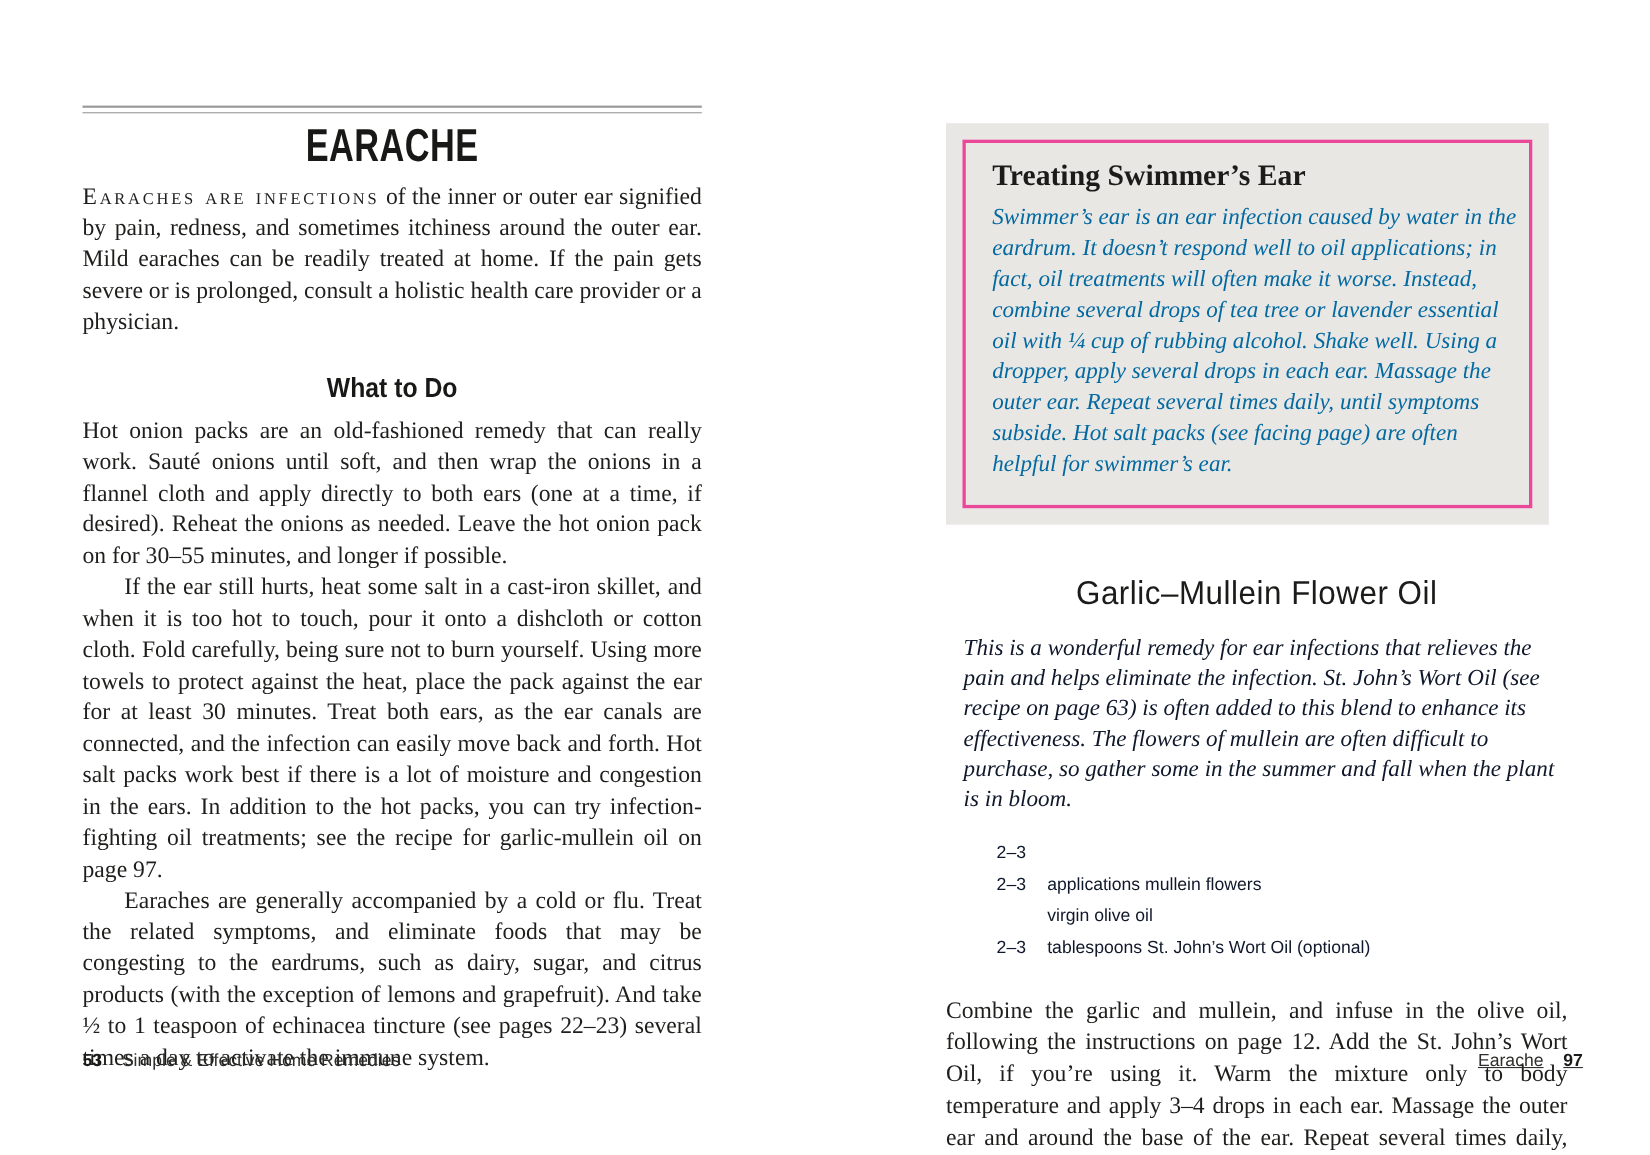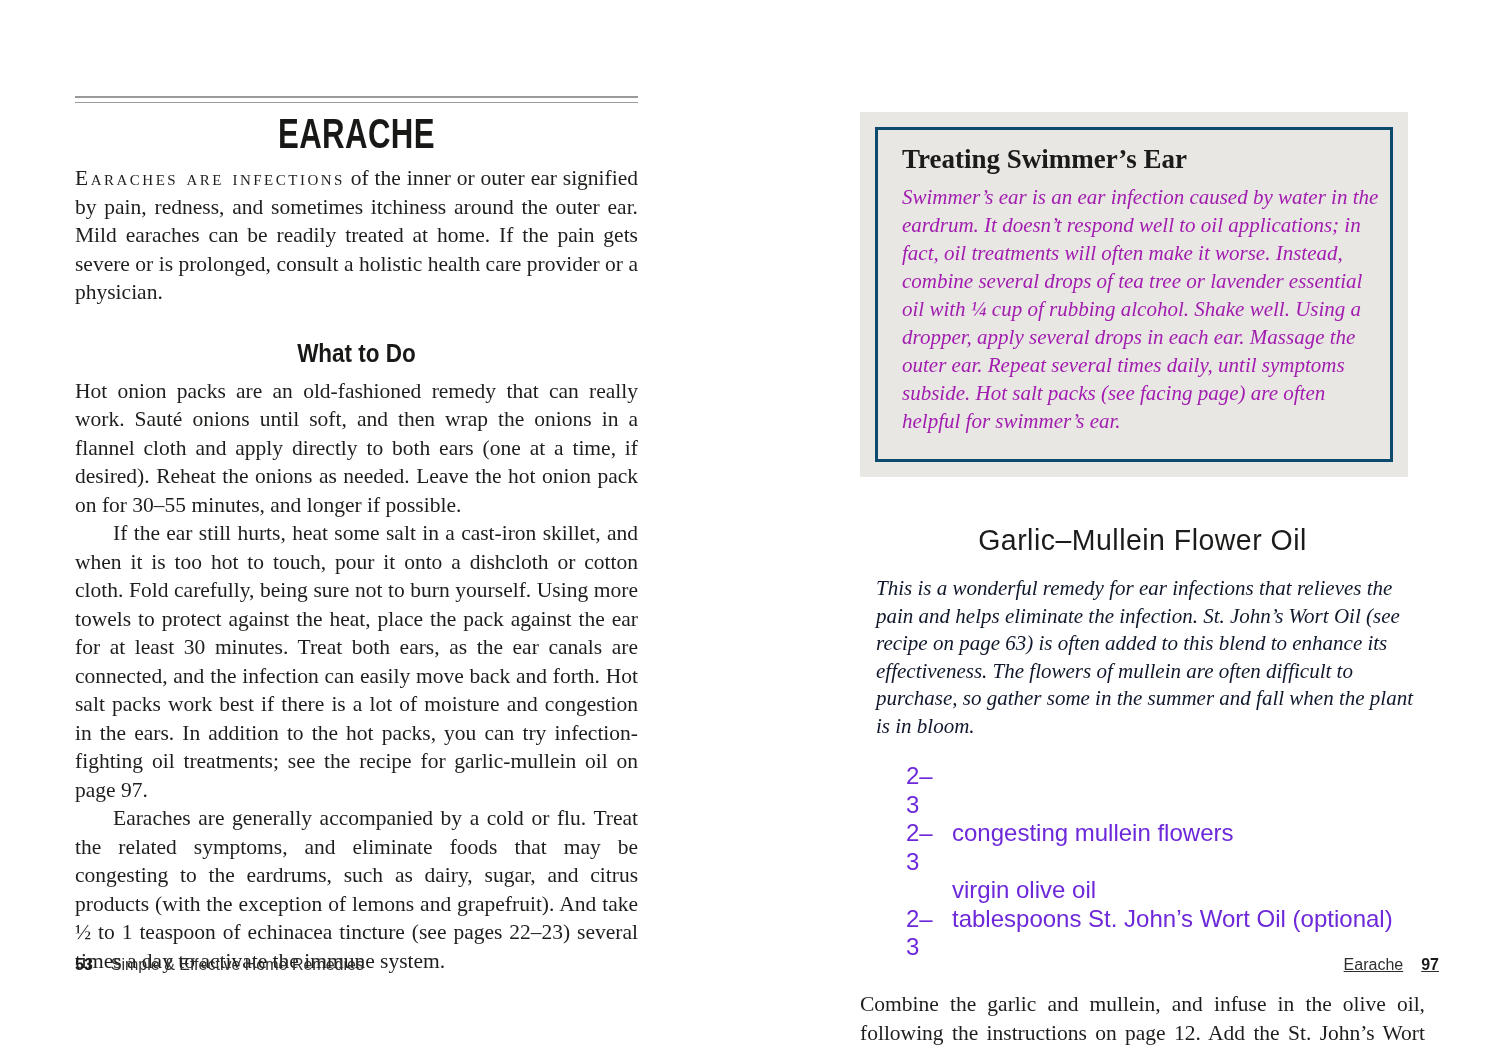--- a/index.html
+++ b/index.html
@@ -68,37 +68,37 @@
     left: 860px; top: 112px;
     width: 565px;
   }
   .sidebar-box {
     width: 548px;
     background: #e8e7e4;
     padding: 15px;
     box-sizing: border-box;
   }
   .sidebar-box-inner {
-    border: 3px solid #0c4a6e;
+    border: 3px solid #ec4899;
     padding: 14px 8px 24px 24px;
   }
   .sidebar-box-title {
     font-family: "Liberation Serif", serif;
     font-weight: 600;
     font-size: 27px;
     margin: 0 0 8px 0;
     color: #1b1b19;
   }
   .sidebar-box-text {
     font-style: italic;
     font-size: 21px;
     line-height: 28px;
     margin: 0;
     text-align: left;
-    color: #a21caf;
+    color: #0369a1;
   }
   .recipe-title {
     display: block;
     text-align: center;
     font-family: "Liberation Sans", sans-serif;
     font-weight: 400;
     font-size: 30px;
     letter-spacing: 0.5px;
     transform: scaleX(0.95);
     transform-origin: 50% 50%;
@@ -108,24 +108,24 @@
   .recipe-intro {
     font-style: italic;
     font-size: 21px;
     line-height: 27.5px;
     margin: 0 0 22px 16px;
     text-align: left;
     color: #0f172a;
   }
   .ingredient-list {
     font-family: "Liberation Sans", sans-serif;
-    font-size: 24px;
+    font-size: 16px;
     line-height: 28.5px;
     margin-left: 46px;
-    color: #6d28d9;
+    color: #0f172a;
   }
   .ingredient-row { display: flex; }
   .ingredient-qty { width: 40px; flex: 0 0 40px; }
   .ingredient-item { padding-left: 6px; }
   .recipe-instructions {
     font-size: 21.5px;
     line-height: 29px;
     text-align: justify;
     margin: 28px 0 0 0;
   }
@@ -168,21 +168,21 @@
 
     <h2 class="recipe-title">Garlic–Mullein Flower Oil</h2>
     <p class="recipe-intro">This is a wonderful remedy for ear infections that relieves the pain and helps eliminate the infection. St. John’s Wort Oil (see recipe on page 63) is often added to this blend to enhance its effectiveness. The flowers of mullein are often difficult to purchase, so gather some in the summer and fall when the plant is in bloom.</p>
 
     <div class="ingredient-list">
       <div class="ingredient-row">
         <span class="ingredient-qty">2–3</span>
       </div>
       <div class="ingredient-row">
         <span class="ingredient-qty">2–3</span>
-        <span class="ingredient-item">congesting mullein flowers</span>
+        <span class="ingredient-item">applications mullein flowers</span>
       </div>
       <div class="ingredient-row">
         <span class="ingredient-qty"></span>
         <span class="ingredient-item">virgin olive oil</span>
       </div>
       <div class="ingredient-row">
         <span class="ingredient-qty">2–3</span>
         <span class="ingredient-item">tablespoons St. John’s Wort Oil (optional)</span>
       </div>
     </div>

